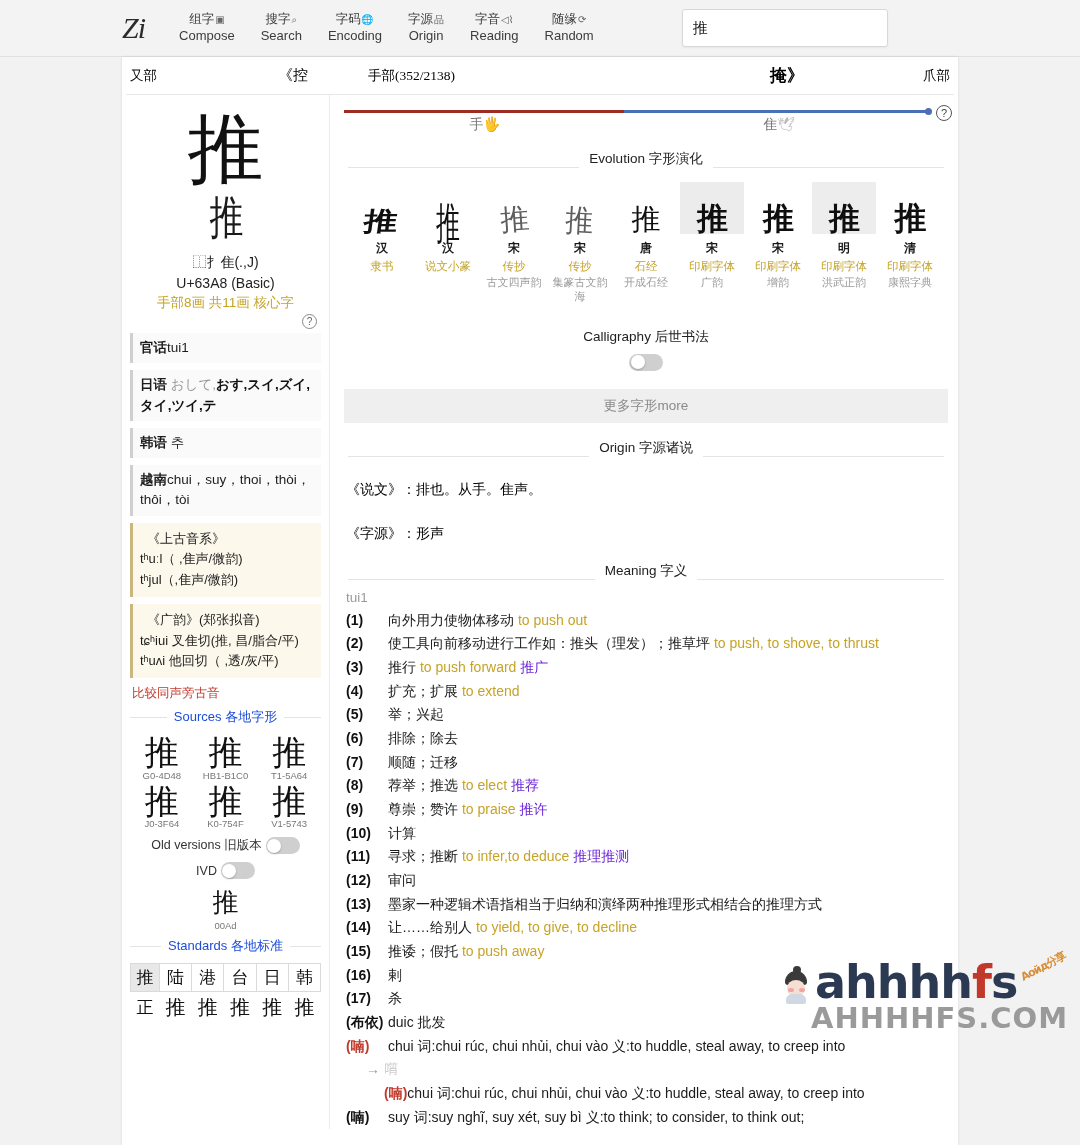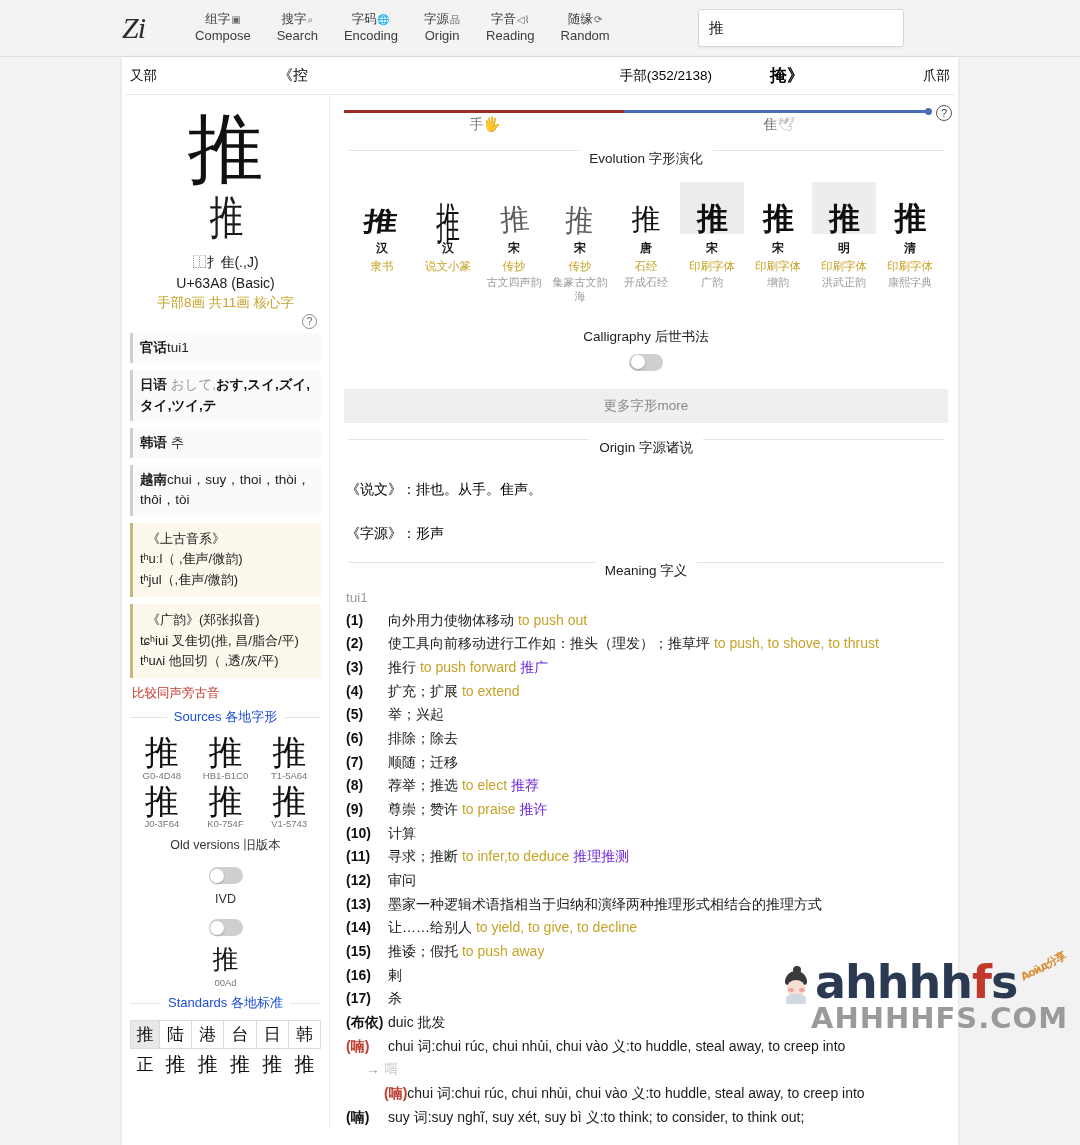--- a/index.html
+++ b/index.html
@@ -18,21 +18,21 @@
     border-bottom: 1px solid #e0e0e0;
     display: flex; align-items: center;
     padding-left: 122px;
   }
   .logo {
     font-size: 30px; font-weight: 400; color: #2b2b2b;
     font-style: italic; letter-spacing: -1px;
     font-family: "Liberation Serif", serif;
     margin-right: 34px; line-height: 1;
   }
-  .nav { display: flex; align-items: flex-start; gap: 26px; margin-left: 16px; }
+  .nav { display: flex; align-items: flex-start; gap: 26px; }
   .nav-item { text-align: center; cursor: pointer; line-height: 1.25; }
   .nav-cn { font-size: 12.5px; color: #3a3a3a; white-space: nowrap; }
   .nav-cn .ni { font-size: 10px; color: #666; margin-left: 1px; }
   .nav-en { font-size: 13px; color: #3c3c3c; margin-top: 1px; }
   .searchbox {
     margin-left: 88px; width: 206px; height: 38px;
     background: #fff; border: 1px solid #d8d8d8; border-radius: 3px;
     display: flex; align-items: center; padding: 0 10px;
     font-size: 15px; color: #222;
     box-shadow: 0 1px 2px rgba(0,0,0,0.05);
@@ -46,21 +46,21 @@
   }
 
   
   .radnav {
     display: flex; align-items: center; height: 37px;
     padding: 0 8px; font-size: 13.5px; color: #000000;
   }
   .radnav > div { cursor: pointer; white-space: nowrap; }
   .rn-prevrad { width: 88px; }
   .rn-prevchar { width: 150px; text-align: center; font-size: 15px; }
-  .rn-cur { flex: 1; text-align: right; font-size: 13.5px; }
+  .rn-cur { flex: 1; text-align: left; font-size: 13.5px; font-family: Liberation Serif, serif; }
   .rn-nextchar { width: 150px; text-align: center; font-size: 17px; font-weight: bold; }
   .rn-nextrad { width: 88px; text-align: right; }
 
   .divline { height: 1px; background: #e8e8e8; margin: 0 4px; }
 
   .columns { display: flex; }
 
   
   .left {
     width: 208px; padding: 6px 8px 0 8px;
@@ -109,21 +109,21 @@
 
   .secbar { display: flex; align-items: center; gap: 7px; margin: 6px 0 8px; }
   .secbar .ln { flex: 1; height: 1px; background: #e4e4e4; }
   .secbar .tx { font-size: 13px; color: #1d4ed8; white-space: nowrap; }
 
   .srcgrid { display: grid; grid-template-columns: repeat(3, 1fr); row-gap: 2px; }
   .srccell { text-align: center; }
   .srcglyph { font-size: 34px; color: #111; font-family: "DejaVu Serif", serif; line-height: 1.1; }
   .srccode { font-size: 9.5px; color: #777; margin-top: -2px; }
 
-  .togrow { display: flex; align-items: center; justify-content: center; gap: 13px; margin-top: 8px; flex-direction: column; }
+  .togrow { display: flex; align-items: center; justify-content: center; gap: 4px; margin-top: 8px; }
   .togrow .tl { font-size: 12.5px; color: #333; }
   .switch {
     width: 34px; height: 17px; border-radius: 9px; background: #cfcfcf;
     position: relative; cursor: pointer; flex: none;
   }
   .switch .knob {
     position: absolute; top: 1.5px; left: 1.5px;
     width: 14px; height: 14px; border-radius: 50%; background: #fff;
     box-shadow: 0 1px 2px rgba(0,0,0,0.25);
   }
@@ -174,21 +174,21 @@
 
   .calli-row { display: flex; align-items: center; gap: 8px; margin: 16px 4px 10px; flex-direction: column; }
   .calli-row .ln { flex: 1; height: 1px; background: #e4e4e4; }
   .calli-row .tx { font-size: 13.5px; color: #222; }
 
   .morebar {
     background: #efefef; text-align: center; color: #8a8a8a;
     font-size: 13.5px; padding: 8px 0; cursor: pointer;
   }
 
-  .sechead { display: flex; align-items: flex-start; gap: 10px; margin: 16px 4px 10px; }
+  .sechead { display: flex; align-items: flex-end; gap: 10px; margin: 16px 4px 10px; }
   .sechead .ln { flex: 1; height: 1px; background: #e4e4e4; }
   .sechead .tx { font-size: 13.5px; color: #222; white-space: nowrap; }
 
   .originline { font-size: 14px; color: #000000; line-height: 1.75; padding-left: 2px; margin-top: 20px; }
 
   .pron { font-size: 13.5px; color: #9a9a9a; margin: 6px 0 4px 2px; }
   .defs { padding-left: 2px; }
   .defrow { display: flex; font-size: 14px; line-height: 1.62; margin-bottom: 1px; }
   .defnum { width: 42px; flex: none; color: #111; font-weight: 600; }
   .deftext { flex: 1; color: #1b1b1b; }

